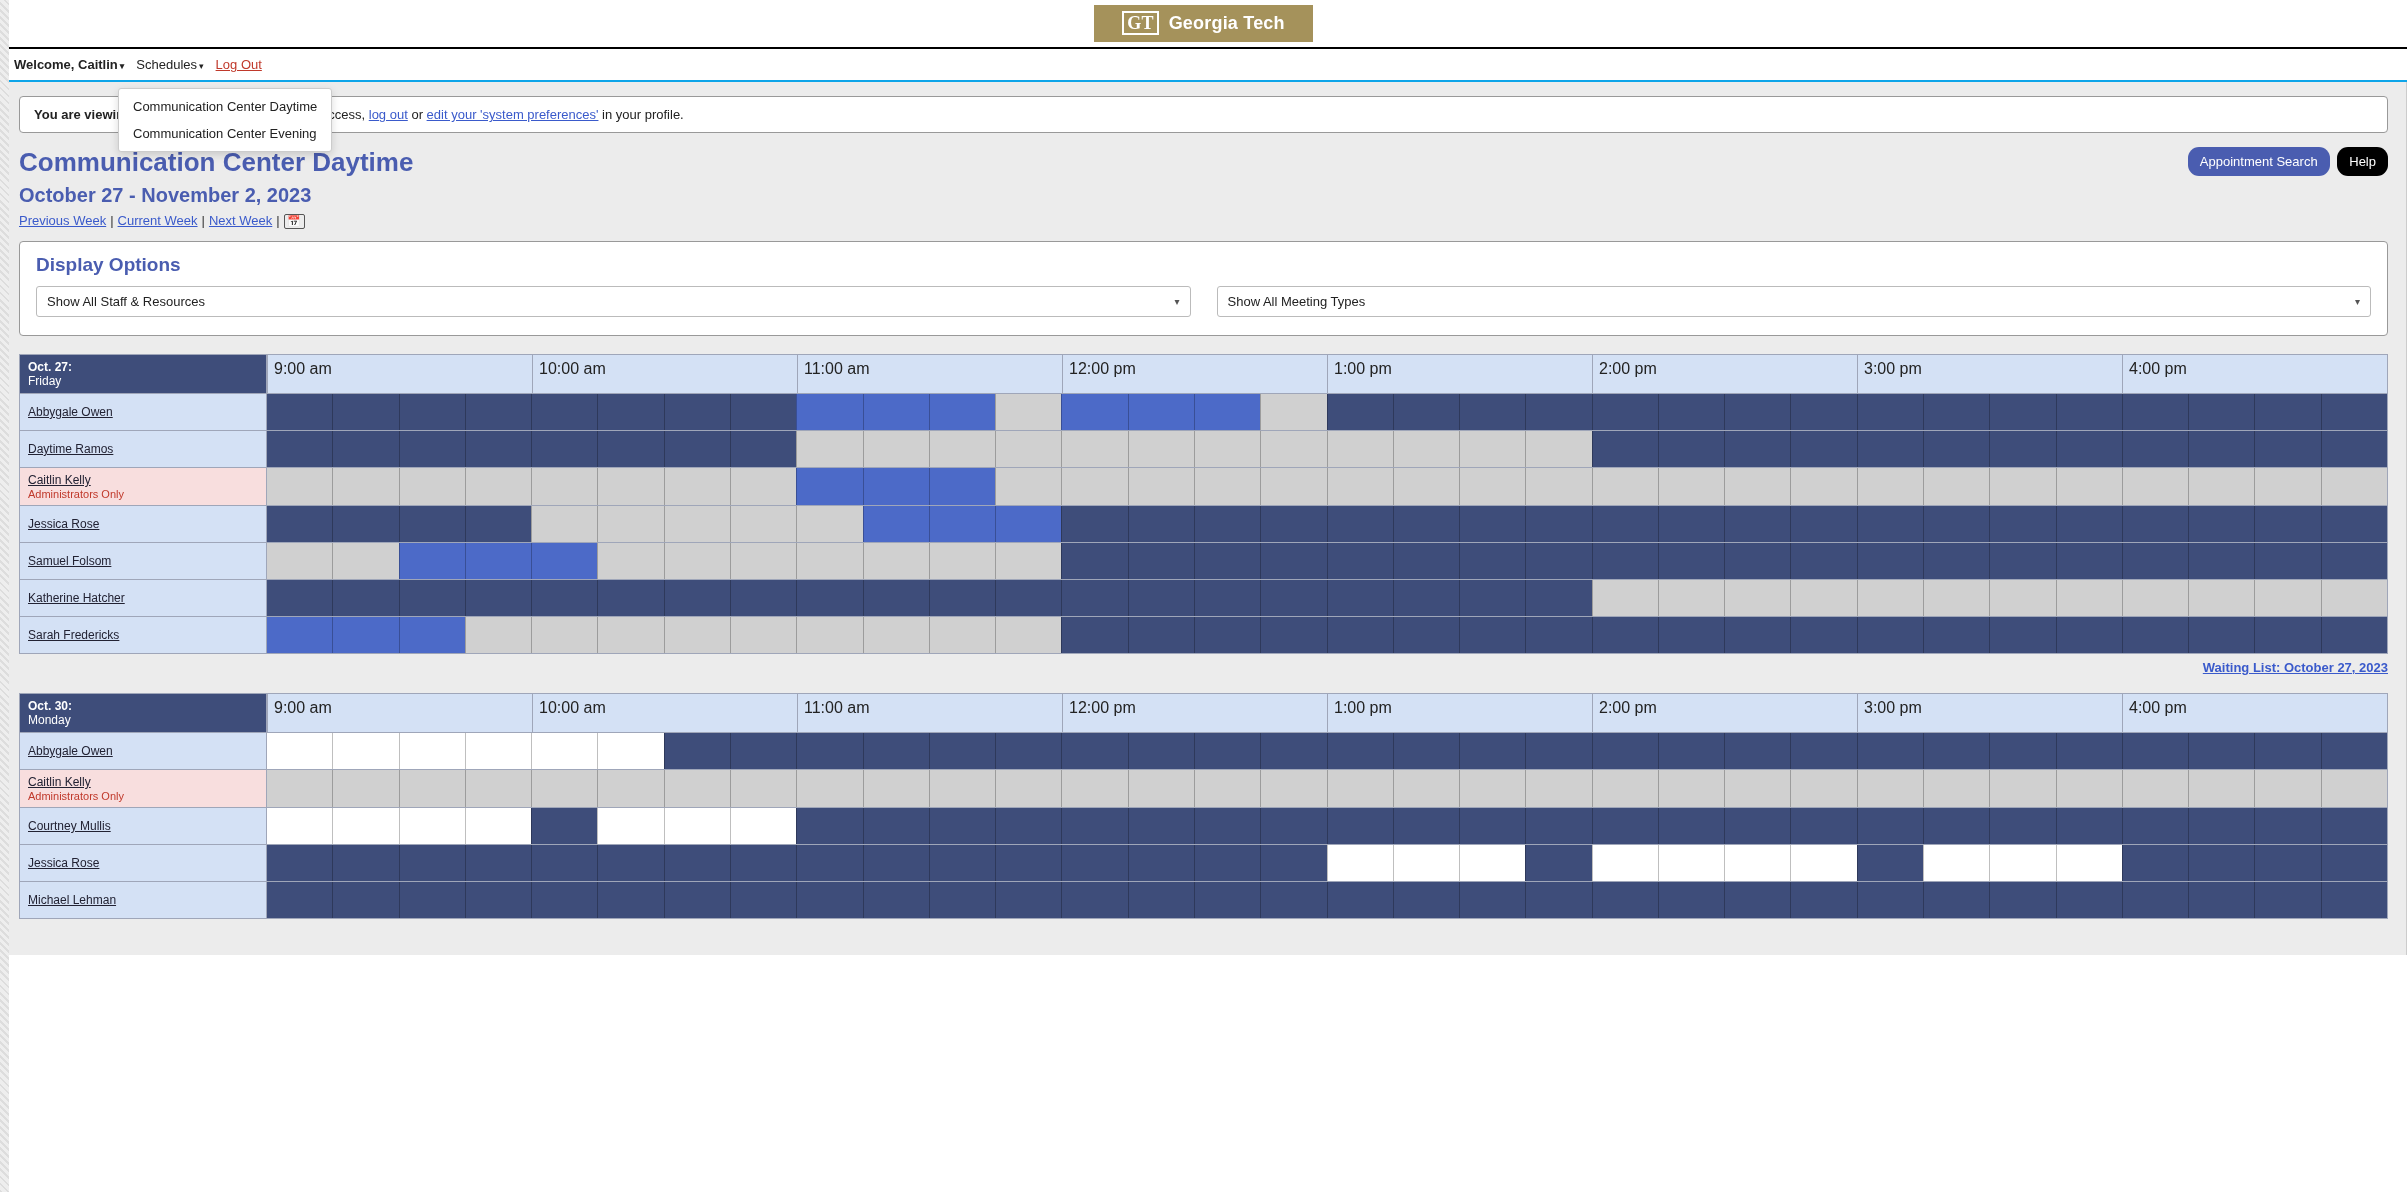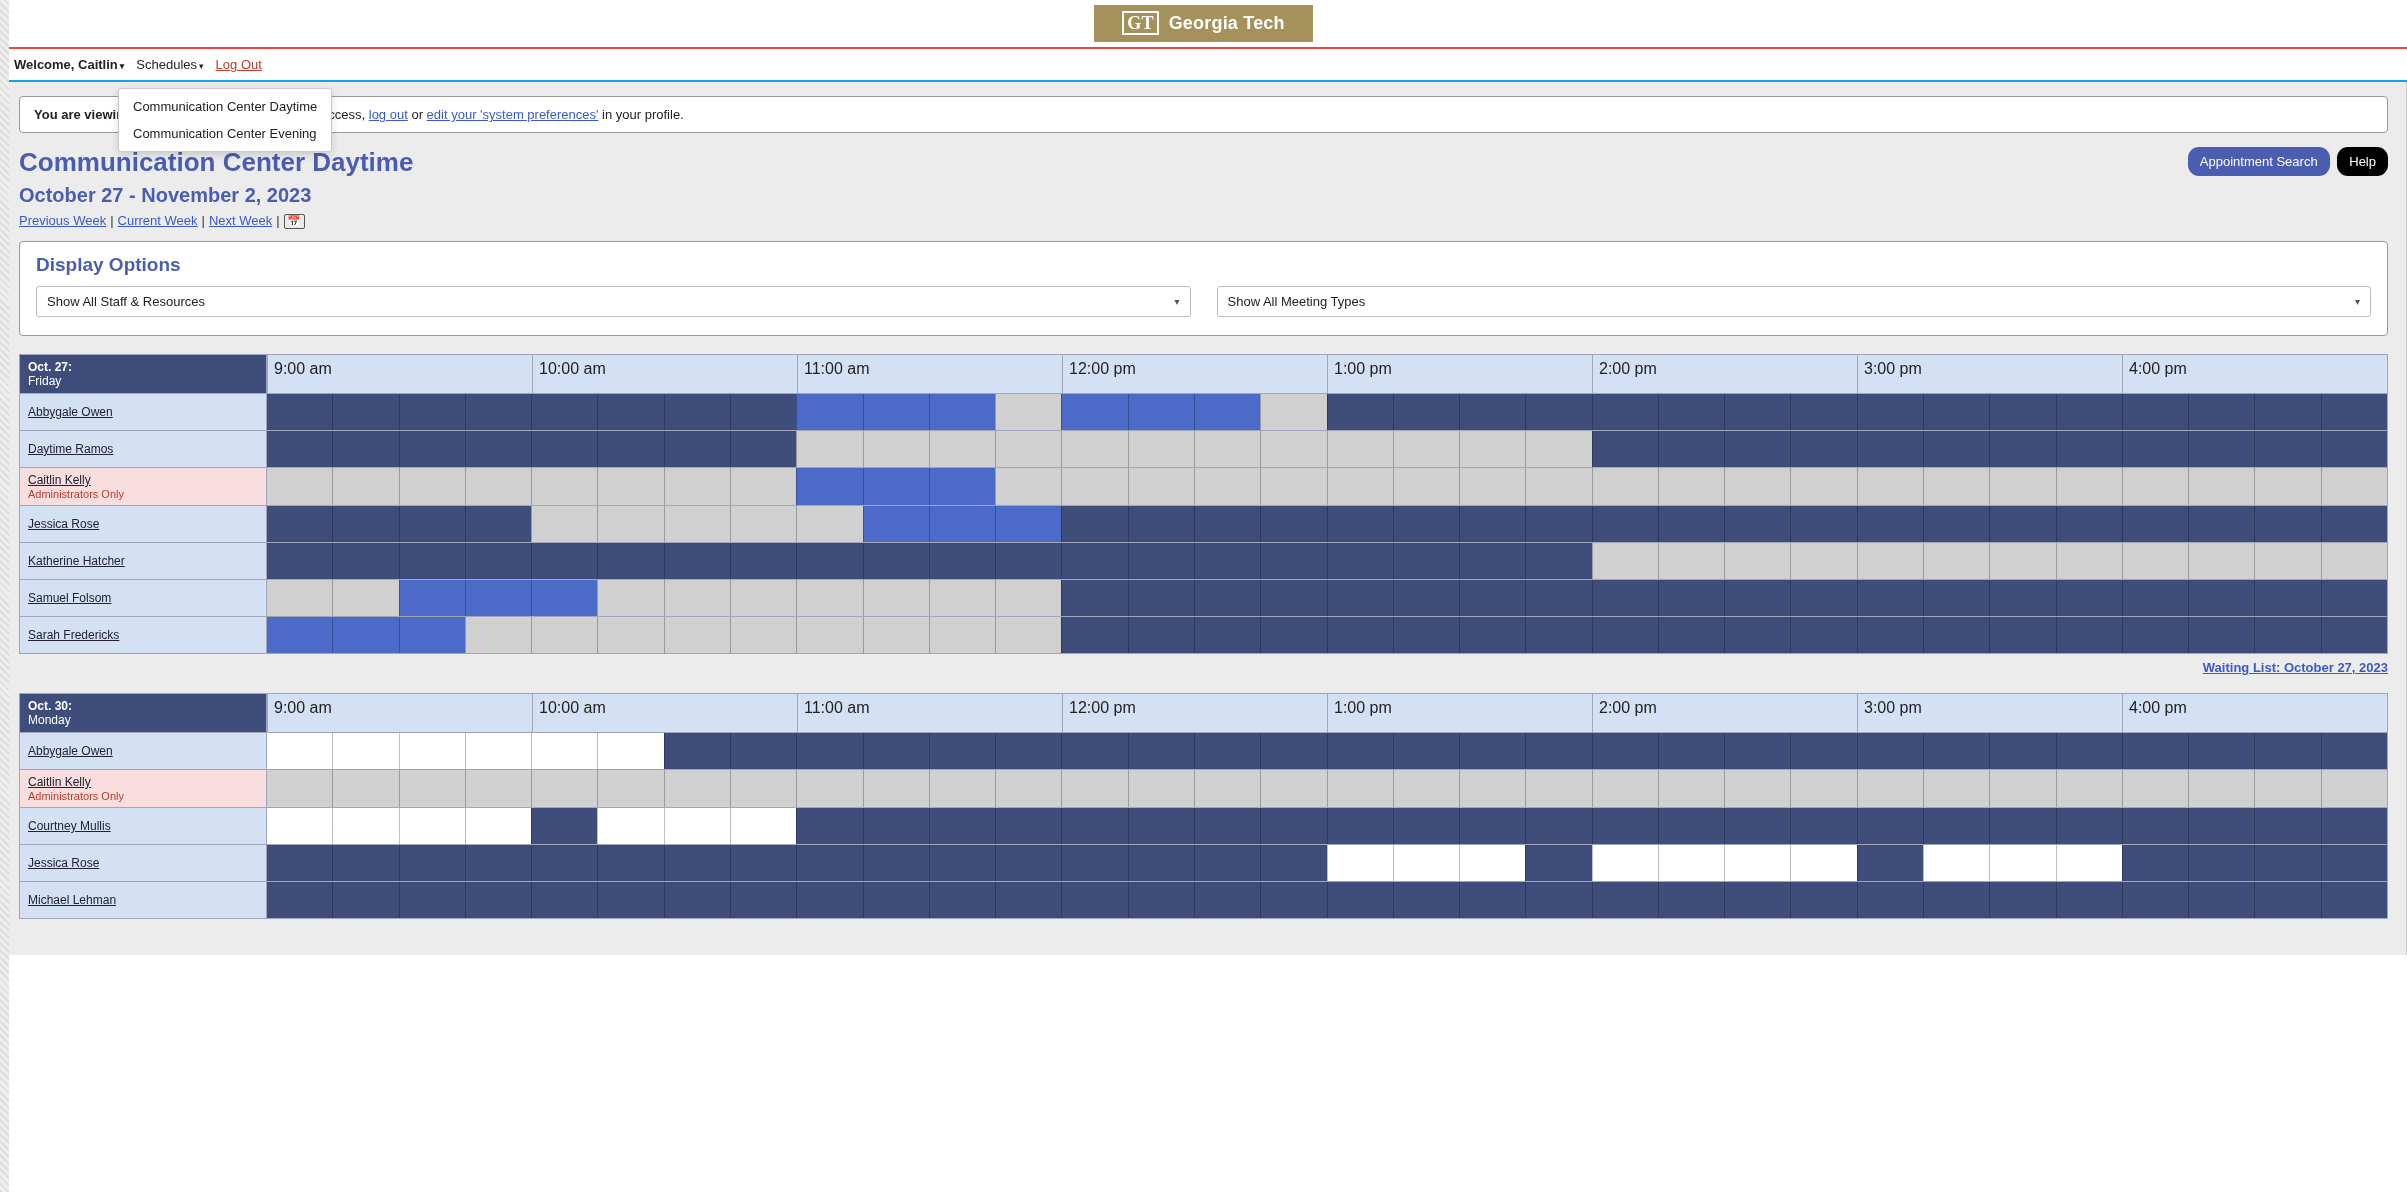--- a/index.html
+++ b/index.html
@@ -8,21 +8,21 @@
     --mid-blue:#4c6ac8;
     --light-blue:#d4e1f5;
     --pale-pink:#f8dede;
     --grid-grey:#d0d0d0;
     --row-border:#9fa6b9;
     --title-blue:#4A5DB0;
   }
   html,body{margin:0;padding:0;font-family:Arial, Helvetica, sans-serif;font-size:13px;color:#222;background:#fff;}
   a{color:#3a5acb;text-decoration:underline;}
   
-  .topbar{border-bottom:2px solid #ef4444;background:#fff;text-align:center;padding:5px 16px;}
+  .topbar{border-bottom:2px solid #000000;background:#fff;text-align:center;padding:5px 16px;}
   .gt-logo{display:inline-block;background:var(--gt-gold);color:#fff;font-weight:bold;padding:8px 28px;font-size:18px;letter-spacing:.2px;}
   .gt-logo .gt{font-weight:900;margin-right:10px;font-family:Georgia,serif;border:2px solid #fff;padding:0 3px;}
   
   .navrow{display:flex;align-items:flex-end;padding:8px 14px;border-bottom:2px solid #0ea5e9;font-size:13px;gap:12px;background:#fff;}
   .navrow .welcome{font-weight:bold;}
   .caret{font-size:9px;margin-left:2px;}
   .logout{color:#c0392b;}
   .dropdown{position:absolute;top:88px;left:118px;background:#fff;border:1px solid #ccc;border-radius:3px;box-shadow:0 3px 8px rgba(0,0,0,.15);z-index:100;padding:4px 0;}
   .dropdown div{padding:6px 14px;font-size:13px;cursor:pointer;white-space:nowrap;}
   
@@ -290,20 +290,59 @@
           <div class="c-navy"></div>
           <div class="c-navy"></div>
           <div class="c-navy"></div>
           <div class="c-navy"></div>
           <div class="c-navy"></div>
           <div class="c-navy"></div>
         </div>
       </div>
       <div class="calrow">
         <div class="label-cell row-head">
+          <a href="#">Samuel Folsom</a>
+        </div>
+        <div class="slots">
+          <div class="c-grey"></div>
+          <div class="c-grey"></div>
+          <div class="c-blue"></div>
+          <div class="c-blue"></div>
+          <div class="c-blue"></div>
+          <div class="c-grey"></div>
+          <div class="c-grey"></div>
+          <div class="c-grey"></div>
+          <div class="c-grey"></div>
+          <div class="c-grey"></div>
+          <div class="c-grey"></div>
+          <div class="c-grey"></div>
+          <div class="c-navy"></div>
+          <div class="c-navy"></div>
+          <div class="c-navy"></div>
+          <div class="c-navy"></div>
+          <div class="c-navy"></div>
+          <div class="c-navy"></div>
+          <div class="c-navy"></div>
+          <div class="c-navy"></div>
+          <div class="c-navy"></div>
+          <div class="c-navy"></div>
+          <div class="c-navy"></div>
+          <div class="c-navy"></div>
+          <div class="c-navy"></div>
+          <div class="c-navy"></div>
+          <div class="c-navy"></div>
+          <div class="c-navy"></div>
+          <div class="c-navy"></div>
+          <div class="c-navy"></div>
+          <div class="c-navy"></div>
+          <div class="c-navy"></div>
+        </div>
+      </div>
+      <div class="calrow">
+        <div class="label-cell row-head">
           <a href="#">Katherine Hatcher</a>
         </div>
         <div class="slots">
           <div class="c-navy"></div>
           <div class="c-navy"></div>
           <div class="c-navy"></div>
           <div class="c-navy"></div>
           <div class="c-navy"></div>
           <div class="c-navy"></div>
           <div class="c-navy"></div>
@@ -325,59 +364,20 @@
           <div class="c-grey"></div>
           <div class="c-grey"></div>
           <div class="c-grey"></div>
           <div class="c-grey"></div>
           <div class="c-grey"></div>
           <div class="c-grey"></div>
           <div class="c-grey"></div>
           <div class="c-grey"></div>
           <div class="c-grey"></div>
           <div class="c-grey"></div>
-        </div>
-      </div>
-      <div class="calrow">
-        <div class="label-cell row-head">
-          <a href="#">Samuel Folsom</a>
-        </div>
-        <div class="slots">
-          <div class="c-grey"></div>
-          <div class="c-grey"></div>
-          <div class="c-blue"></div>
-          <div class="c-blue"></div>
-          <div class="c-blue"></div>
-          <div class="c-grey"></div>
-          <div class="c-grey"></div>
-          <div class="c-grey"></div>
-          <div class="c-grey"></div>
-          <div class="c-grey"></div>
-          <div class="c-grey"></div>
-          <div class="c-grey"></div>
-          <div class="c-navy"></div>
-          <div class="c-navy"></div>
-          <div class="c-navy"></div>
-          <div class="c-navy"></div>
-          <div class="c-navy"></div>
-          <div class="c-navy"></div>
-          <div class="c-navy"></div>
-          <div class="c-navy"></div>
-          <div class="c-navy"></div>
-          <div class="c-navy"></div>
-          <div class="c-navy"></div>
-          <div class="c-navy"></div>
-          <div class="c-navy"></div>
-          <div class="c-navy"></div>
-          <div class="c-navy"></div>
-          <div class="c-navy"></div>
-          <div class="c-navy"></div>
-          <div class="c-navy"></div>
-          <div class="c-navy"></div>
-          <div class="c-navy"></div>
         </div>
       </div>
       <div class="calrow">
         <div class="label-cell row-head">
           <a href="#">Sarah Fredericks</a>
         </div>
         <div class="slots">
           <div class="c-blue"></div>
           <div class="c-blue"></div>
           <div class="c-blue"></div>

